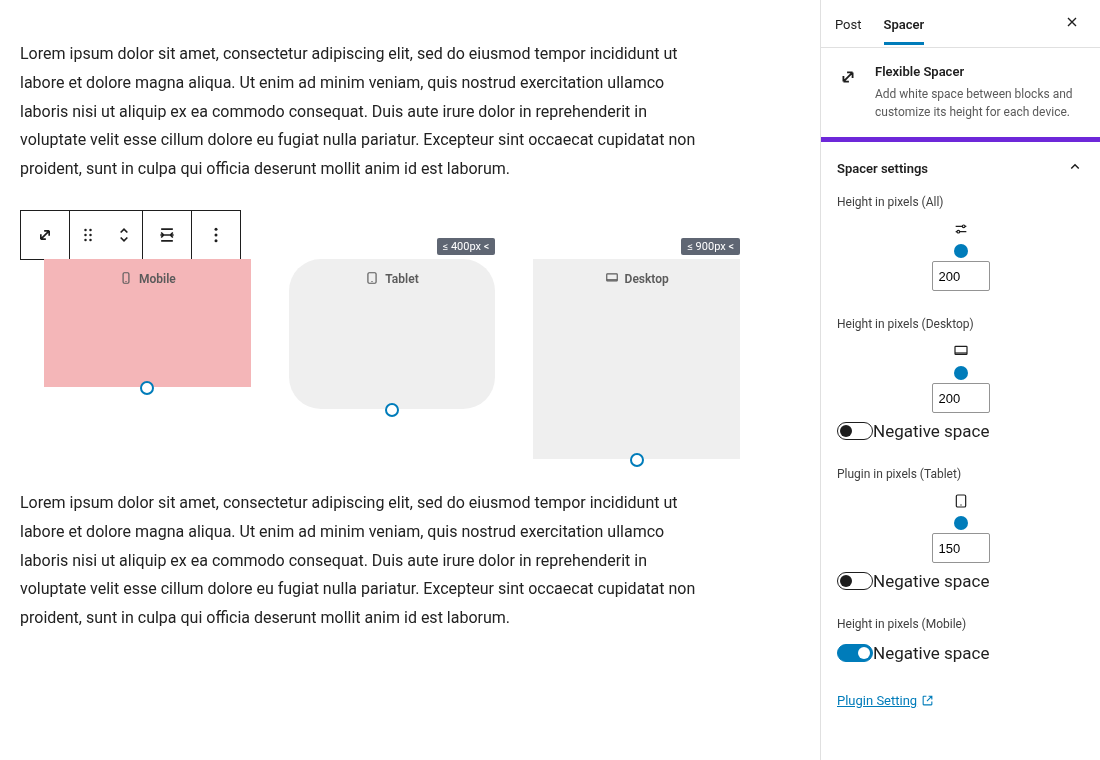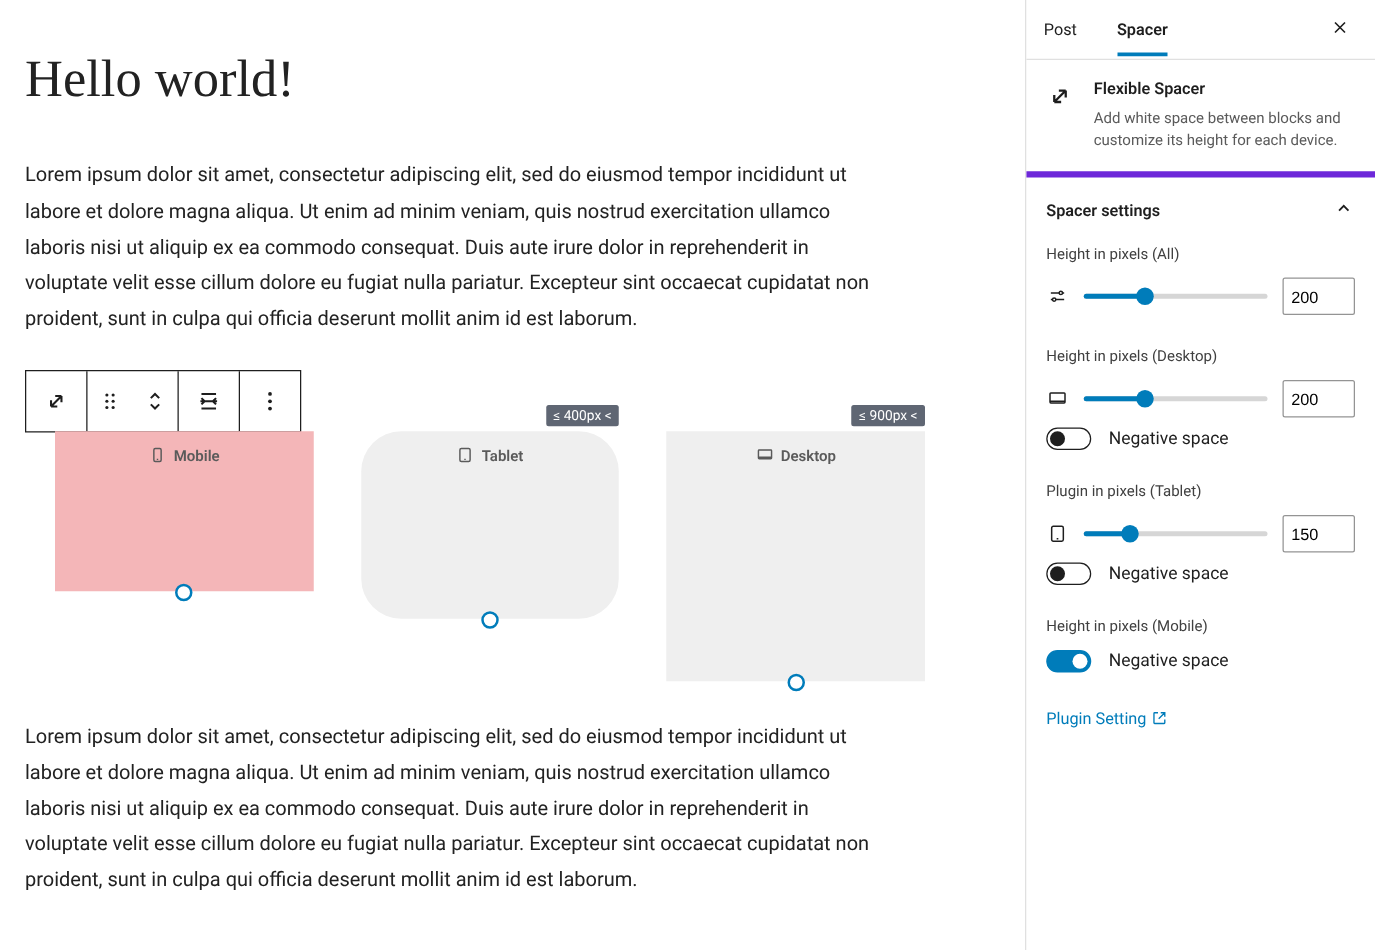--- a/index.html
+++ b/index.html
@@ -126,21 +126,21 @@
   .sidebar::-webkit-scrollbar { width: 14px; }
   .sidebar::-webkit-scrollbar-track { background: #f0f0f0; }
   .sidebar::-webkit-scrollbar-thumb { background: #b5b5b5; border: 3px solid #f0f0f0; }
   .sb-header {
     display: flex;
     align-items: center;
     padding: 0 14px;
     border-bottom: 1px solid #e0e0e0;
     height: 48px;
   }
-  .sb-tabs { display: flex; gap: 32px; flex: 1; }
+  .sb-tabs { display: flex; gap: 22px; flex: 1; }
   .sb-tab {
     font-size: 13px;
     color: #1e1e1e;
     padding: 14px 0 10px 0;
     cursor: pointer;
   }
   .sb-tab.active {
     font-weight: 600;
     border-bottom: 3px solid #007cba;
   }
@@ -176,20 +176,21 @@
   .sb-control label {
     display: block;
     font-size: 12px;
     color: #404040;
     margin-bottom: 12px;
   }
   .slider-row {
     display: flex;
     align-items: center;
     gap: 12px;
+    flex-direction: column;
   }
   .slider-icon { width: 18px; display:flex; justify-content:center; }
   .slider-track {
     flex: 1;
     position: relative;
     height: 4px;
     background: #d6d6d6;
     border-radius: 2px;
     cursor: pointer;
   }
@@ -213,23 +214,22 @@
     width: 58px;
     height: 30px;
     border: 1px solid #949494;
     border-radius: 2px;
     padding: 0 6px;
     font-size: 13px;
   }
   .toggle-row {
     display: flex;
     align-items: center;
-    gap: 14px;
     margin-top: 8px;
-    font-size: 14px;
+    font-size: 17px;
   }
   .toggle {
     position: relative;
     width: 36px;
     height: 18px;
     background: #fff;
     border: 1px solid #1e1e1e;
     border-radius: 9px;
     cursor: pointer;
   }
@@ -241,32 +241,32 @@
     border-radius: 50%;
     top: 2px;
     left: 2px;
     transition: left .1s;
   }
   .toggle.on { background: #007cba; border-color: #007cba; }
   .toggle.on .knob { background: #fff; left: 20px; }
   .sb-link {
     color: #007cba;
     font-size: 13px;
+    text-decoration: underline;
     cursor: pointer;
     display: inline-flex;
-    align-items: flex-start;
+    align-items: center;
     gap: 4px;
     margin-top: 4px;
   }
 </style>
 </head>
 <body>
 
 <div class="canvas-scroll">
-  <h1 class="post-title">Hello world!</h1>
   <p class="paragraph">Lorem ipsum dolor sit amet, consectetur adipiscing elit, sed do eiusmod tempor incididunt ut labore et dolore magna aliqua. Ut enim ad minim veniam, quis nostrud exercitation ullamco laboris nisi ut aliquip ex ea commodo consequat. Duis aute irure dolor in reprehenderit in voluptate velit esse cillum dolore eu fugiat nulla pariatur. Excepteur sint occaecat cupidatat non proident, sunt in culpa qui officia deserunt mollit anim id est laborum.</p>
 
   
   <div class="block-toolbar">
     <div class="tb-group">
       <div class="tb-btn">
         <svg viewBox="0 0 24 24" fill="none" stroke="currentColor" stroke-width="2">
             <path d="M7 17L17 7M17 7h-6M17 7v6M7 17v-6M7 17h6"></path>
           </svg>
       </div>

